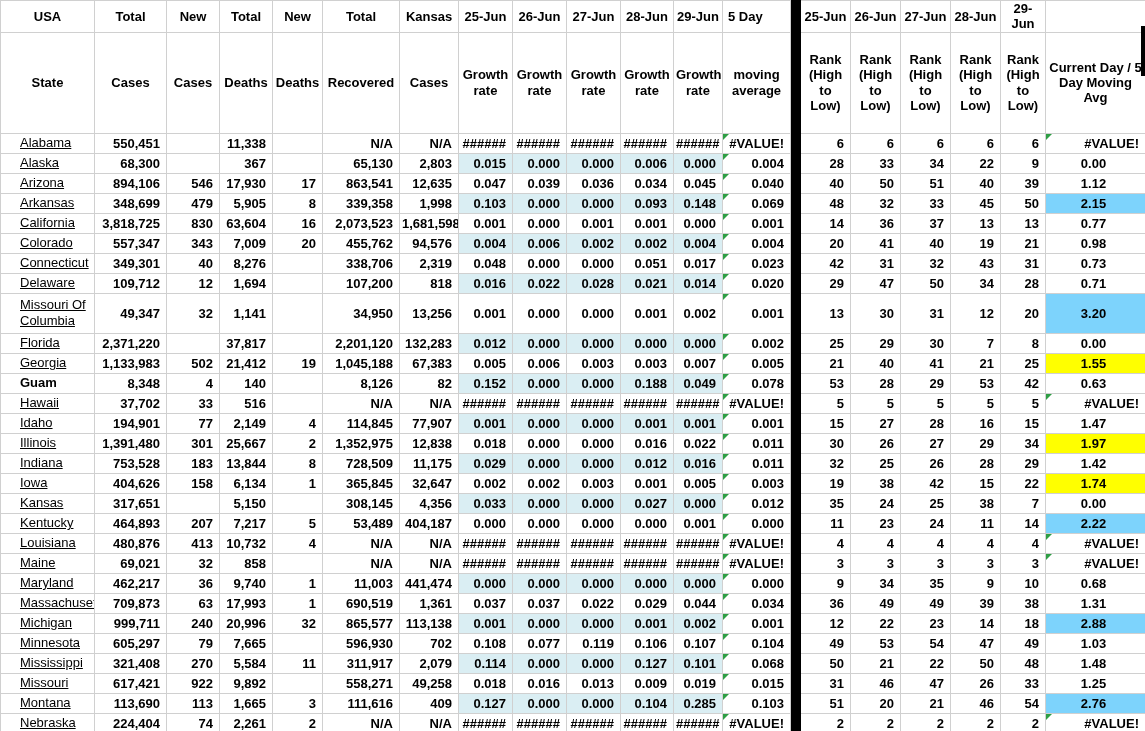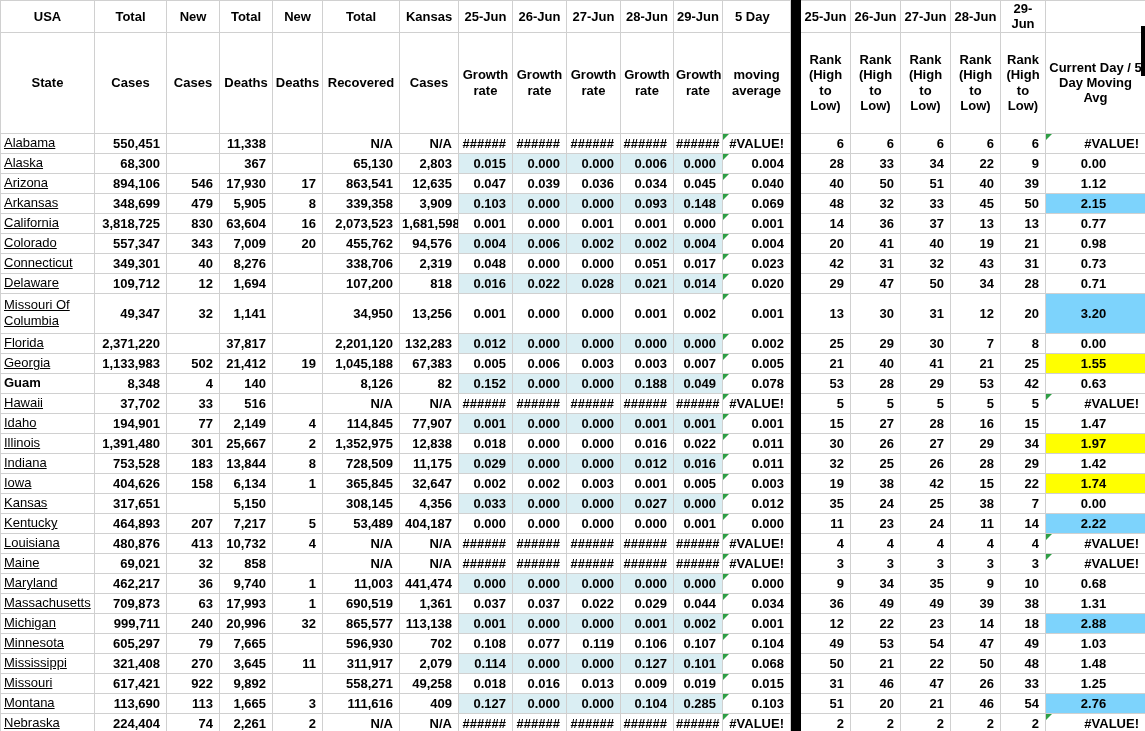--- a/index.html
+++ b/index.html
@@ -8,27 +8,27 @@
   .sheet { position:relative; width:1145px; height:731px; overflow:hidden; background:#fff; }
   table { border-collapse:collapse; table-layout:fixed; width:1145px; }
   td,th { border:1px solid #d0d0d0; padding:0 6px 0 2px; font-size:13px; color:#000;
           overflow:hidden; white-space:nowrap; vertical-align:middle; height:20px; }
   th { font-weight:bold; text-align:center; white-space:normal; line-height:1.18; padding:0 2px; }
   tr.h1 th { height:24px; }
   tr.h2 th { height:101px; }
   tr.tall td { height:40px; }
   td.num { text-align:right; font-weight:bold; }
   td.ctr { text-align:center; font-weight:bold; }
-  td.state { text-align:left; font-weight:normal; text-decoration:underline; white-space:normal; line-height:1.25; padding-left:3px; }
+  td.state { text-align:left; font-weight:normal; text-decoration:underline; white-space:normal; line-height:1.25; padding-left:19px; }
   td.state.bold-state { font-weight:bold; text-decoration:none; }
   .blue { background:#daeef3; }
   .pink { background:#7dd3fc; }
   .yel  { background:#ffff00; }
   td.blk, th.blk { background:#000; border:1px solid #000; padding:0; }
-  th.left { text-align:left; padding-left:12px; }
+  th.left { text-align:left; padding-left:5px; }
   td.tri { position:relative;text-align:right; }
   .tri-icon { position:absolute; top:0; left:0; width:0; height:0; display:block;
               border-top:6px solid #2e9e44; border-right:6px solid transparent; }
   .tr-bar { position:absolute; top:26px; right:0; width:4px; height:50px; background:#000; }
 </style>
 </head>
 <body>
 
 <div class="sheet">
   <table>
@@ -167,21 +167,21 @@
           <td class="num">39</td>
           <td class="ctr"><span>1.12</span></td>
         </tr>
         <tr>
           <td class="state">Arkansas</td>
           <td class="num">348,699</td>
           <td class="num">479</td>
           <td class="num">5,905</td>
           <td class="num">8</td>
           <td class="num">339,358</td>
-          <td class="num">3,909</td>
+          <td class="num">1,998</td>
           <td class="num blue">0.103</td>
           <td class="num blue">0.000</td>
           <td class="num blue">0.000</td>
           <td class="num blue">0.093</td>
           <td class="num blue">0.148</td>
           <td class="num tri"><span class="tri-icon"></span><span>0.069</span></td>
           <td class="blk"></td>
           <td class="num">48</td>
           <td class="num">32</td>
           <td class="num">33</td>
@@ -648,21 +648,21 @@
           <td class="num">53</td>
           <td class="num">54</td>
           <td class="num">47</td>
           <td class="num">49</td>
           <td class="ctr"><span>1.03</span></td>
         </tr>
         <tr>
           <td class="state">Mississippi</td>
           <td class="num">321,408</td>
           <td class="num">270</td>
-          <td class="num">3,645</td>
+          <td class="num">5,584</td>
           <td class="num">11</td>
           <td class="num">311,917</td>
           <td class="num">2,079</td>
           <td class="num blue">0.114</td>
           <td class="num blue">0.000</td>
           <td class="num blue">0.000</td>
           <td class="num blue">0.127</td>
           <td class="num blue">0.101</td>
           <td class="num tri"><span class="tri-icon"></span><span>0.068</span></td>
           <td class="blk"></td>

